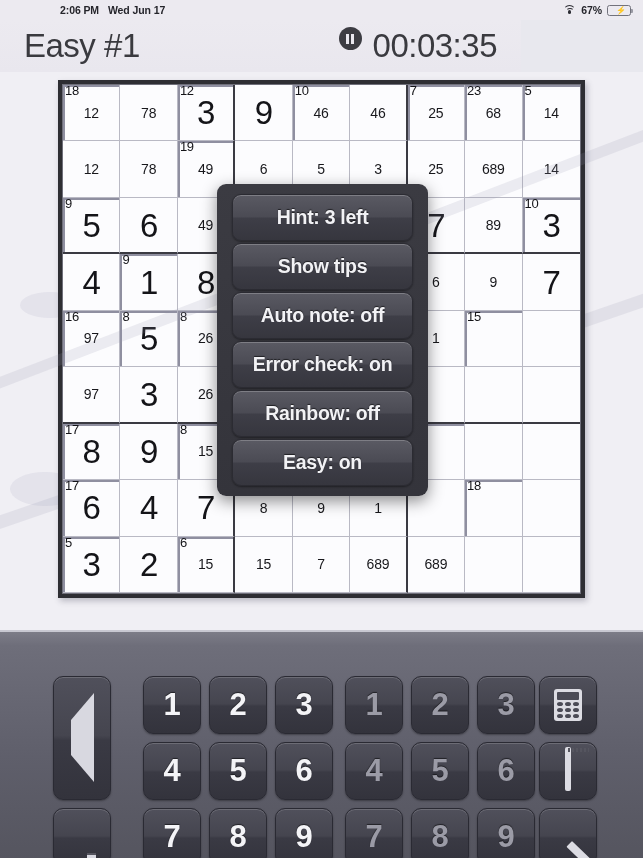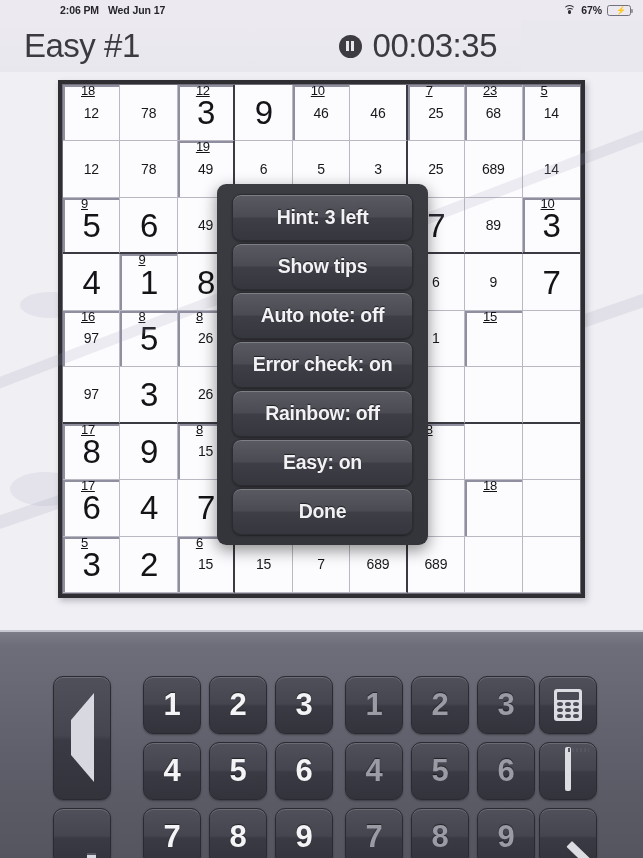--- a/index.html
+++ b/index.html
@@ -39,21 +39,21 @@
   .batt-fill { height:100%; background:#4cd267; border-radius:1.2px; }
   .bolt { position:absolute; left:8px; top:0.5px; color:#fff; font-size:8px; line-height:10px; }
 
   
   #header {
     position:absolute; left:0; top:20px; width:521px; height:52px;
     background:linear-gradient(#eceaf0,#e9e7ee);
     display:flex; align-items:center; padding:0 24px;
   }
   #page-title { font-size:33px; color:#3a3a3f; font-weight:400; letter-spacing:-0.5px; }
-  #timer-wrap { margin-left:auto; display:flex; align-items:center; gap:11px; }
+  #timer-wrap { margin-left:auto; display:flex; align-items:flex-start; gap:11px; }
   #pause-icon {
     width:23px; height:23px; border-radius:50%; background:#3c3c42;
     display:flex; align-items:center; justify-content:center; gap:2.5px;
   }
   #pause-icon span { display:block; width:3px; height:10px; background:#e9e7ee; }
   #timer-text { font-size:33px; color:#3a3a3f; letter-spacing:-0.5px; }
 
   
   #board-area {
     position:absolute; left:0; top:72px; width:643px; height:558px;
@@ -87,22 +87,22 @@
     border-bottom:1px solid #b9b9c4;
     background:#fcfcfe;
     display:flex; align-items:center; justify-content:center;
   }
   .cell:nth-child(9n) { border-right:none; }
   .cell.br { border-right:2px solid #3a3a42; }
   .cell.bb { border-bottom:2px solid #3a3a42; }
   .val { font-size:33px; color:#141418; line-height:1; letter-spacing:-1px; }
   .notes { font-size:14px; color:#18181c; letter-spacing:-0.2px; }
   .sum {
-    position:absolute; left:18px; top:-1px;
-    font-size:13px; color:#141418; line-height:1.15; letter-spacing:-0.3px;text-decoration:underline;
+    position:absolute; left:2px; top:-1px;
+    font-size:13px; color:#141418; line-height:1.15; letter-spacing:-0.3px;
   }
   .cg-tl{ box-shadow:inset 0 3px 0 -1px #8f8fa0, inset 3px 0 0 -1px #8f8fa0; }
 
   
   #menu {
     position:absolute; left:217px; top:112px; width:211px;
     background:linear-gradient(#3b3b42,#34343b);
     border-radius:9px;
     padding:10px 15px;
     box-shadow:0 5px 16px rgba(0,0,0,.45);
@@ -453,21 +453,20 @@
         </div>
     </div>
 
     <div id="menu">
         <div class="menu-btn">Hint: 3 left</div>
         <div class="menu-btn">Show tips</div>
         <div class="menu-btn">Auto note: off</div>
         <div class="menu-btn">Error check: on</div>
         <div class="menu-btn">Rainbow: off</div>
         <div class="menu-btn">Easy: on</div>
-        <div class="menu-btn">Done</div>
       </div>
   </div>
 
   <div id="keypad">
     <div class="kp-group" id="kp-tools-l">
         <div class="key">
           <span><span class="ico-back"></span></span>
         </div>
         <div class="key">
           <span><span class="ico-bulb"></span></span>

